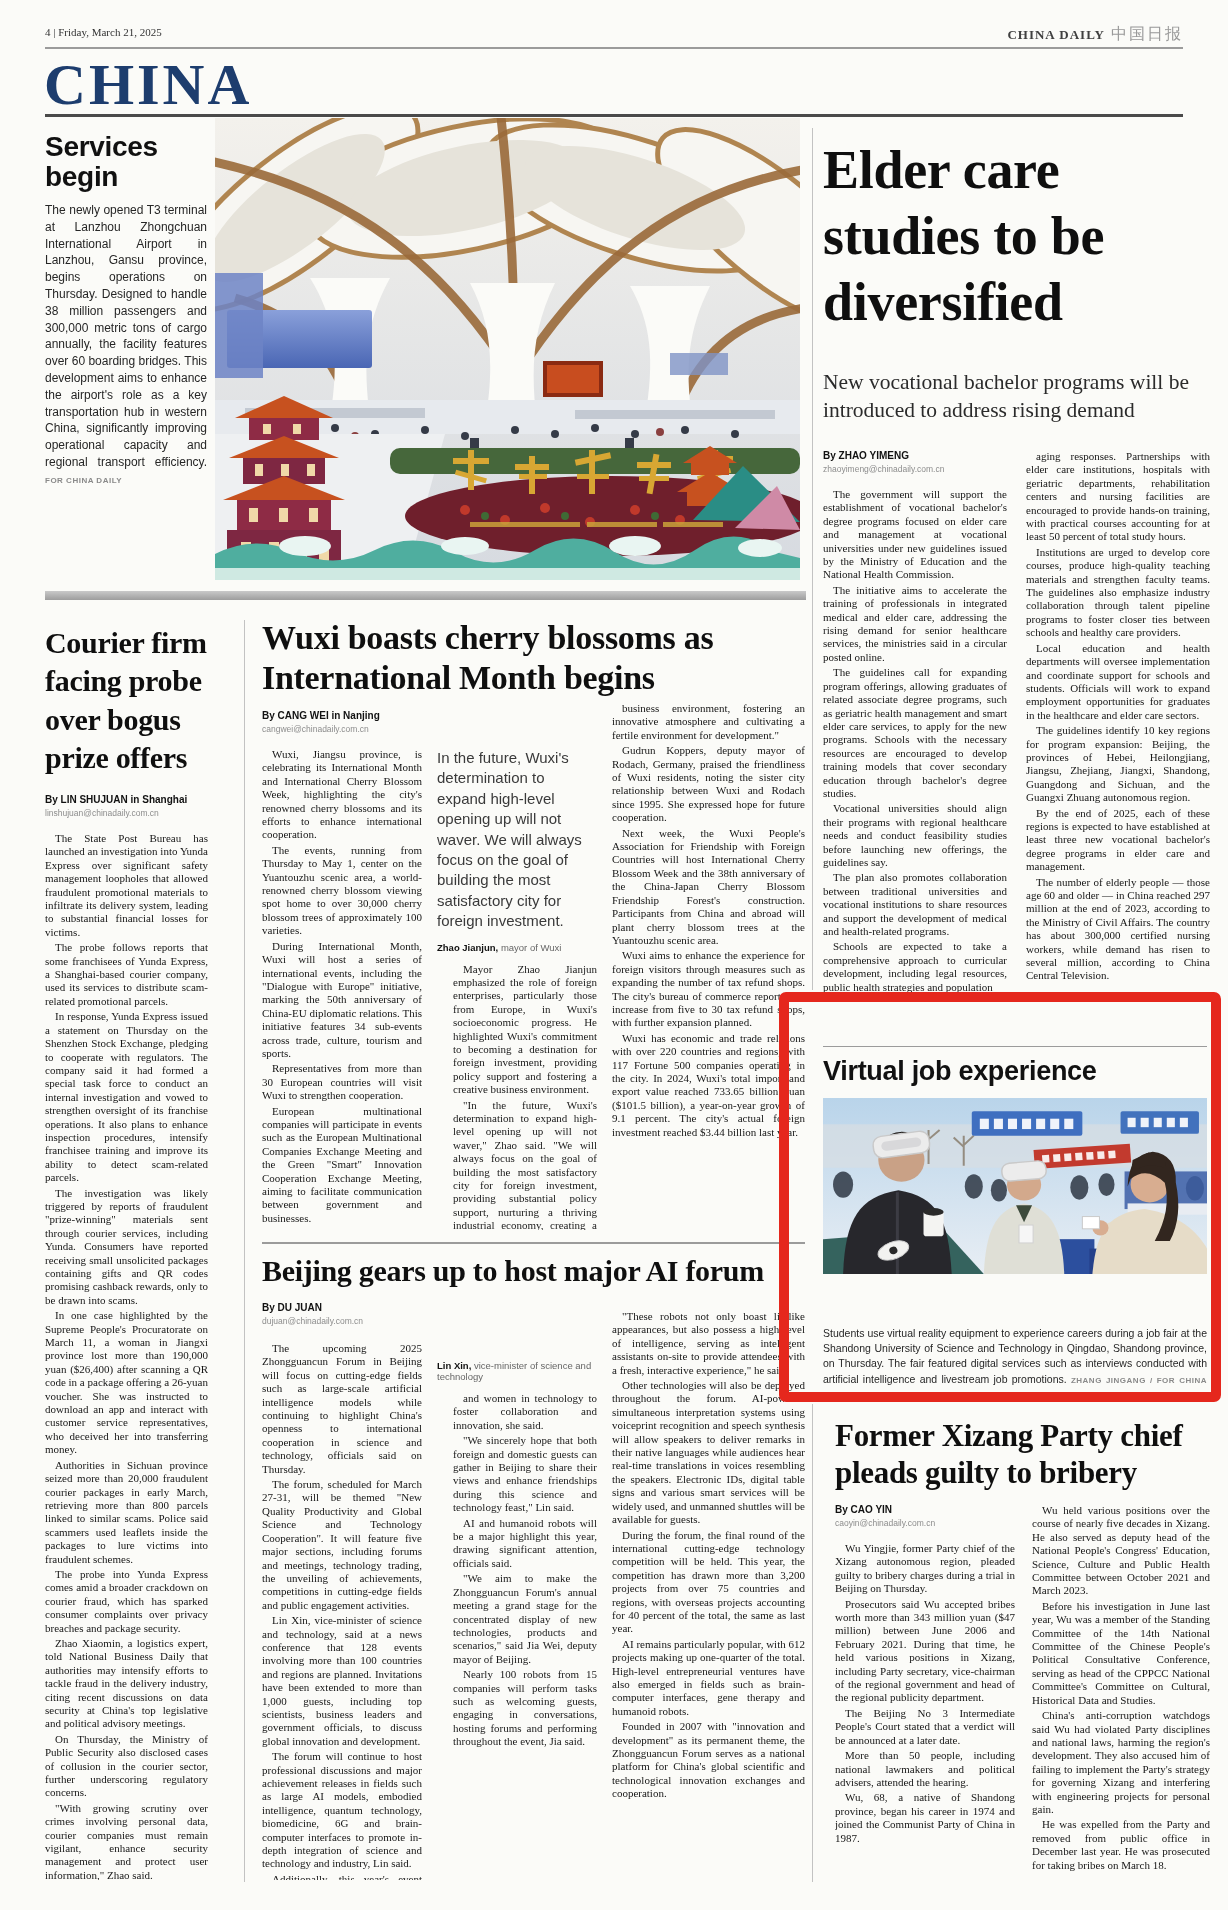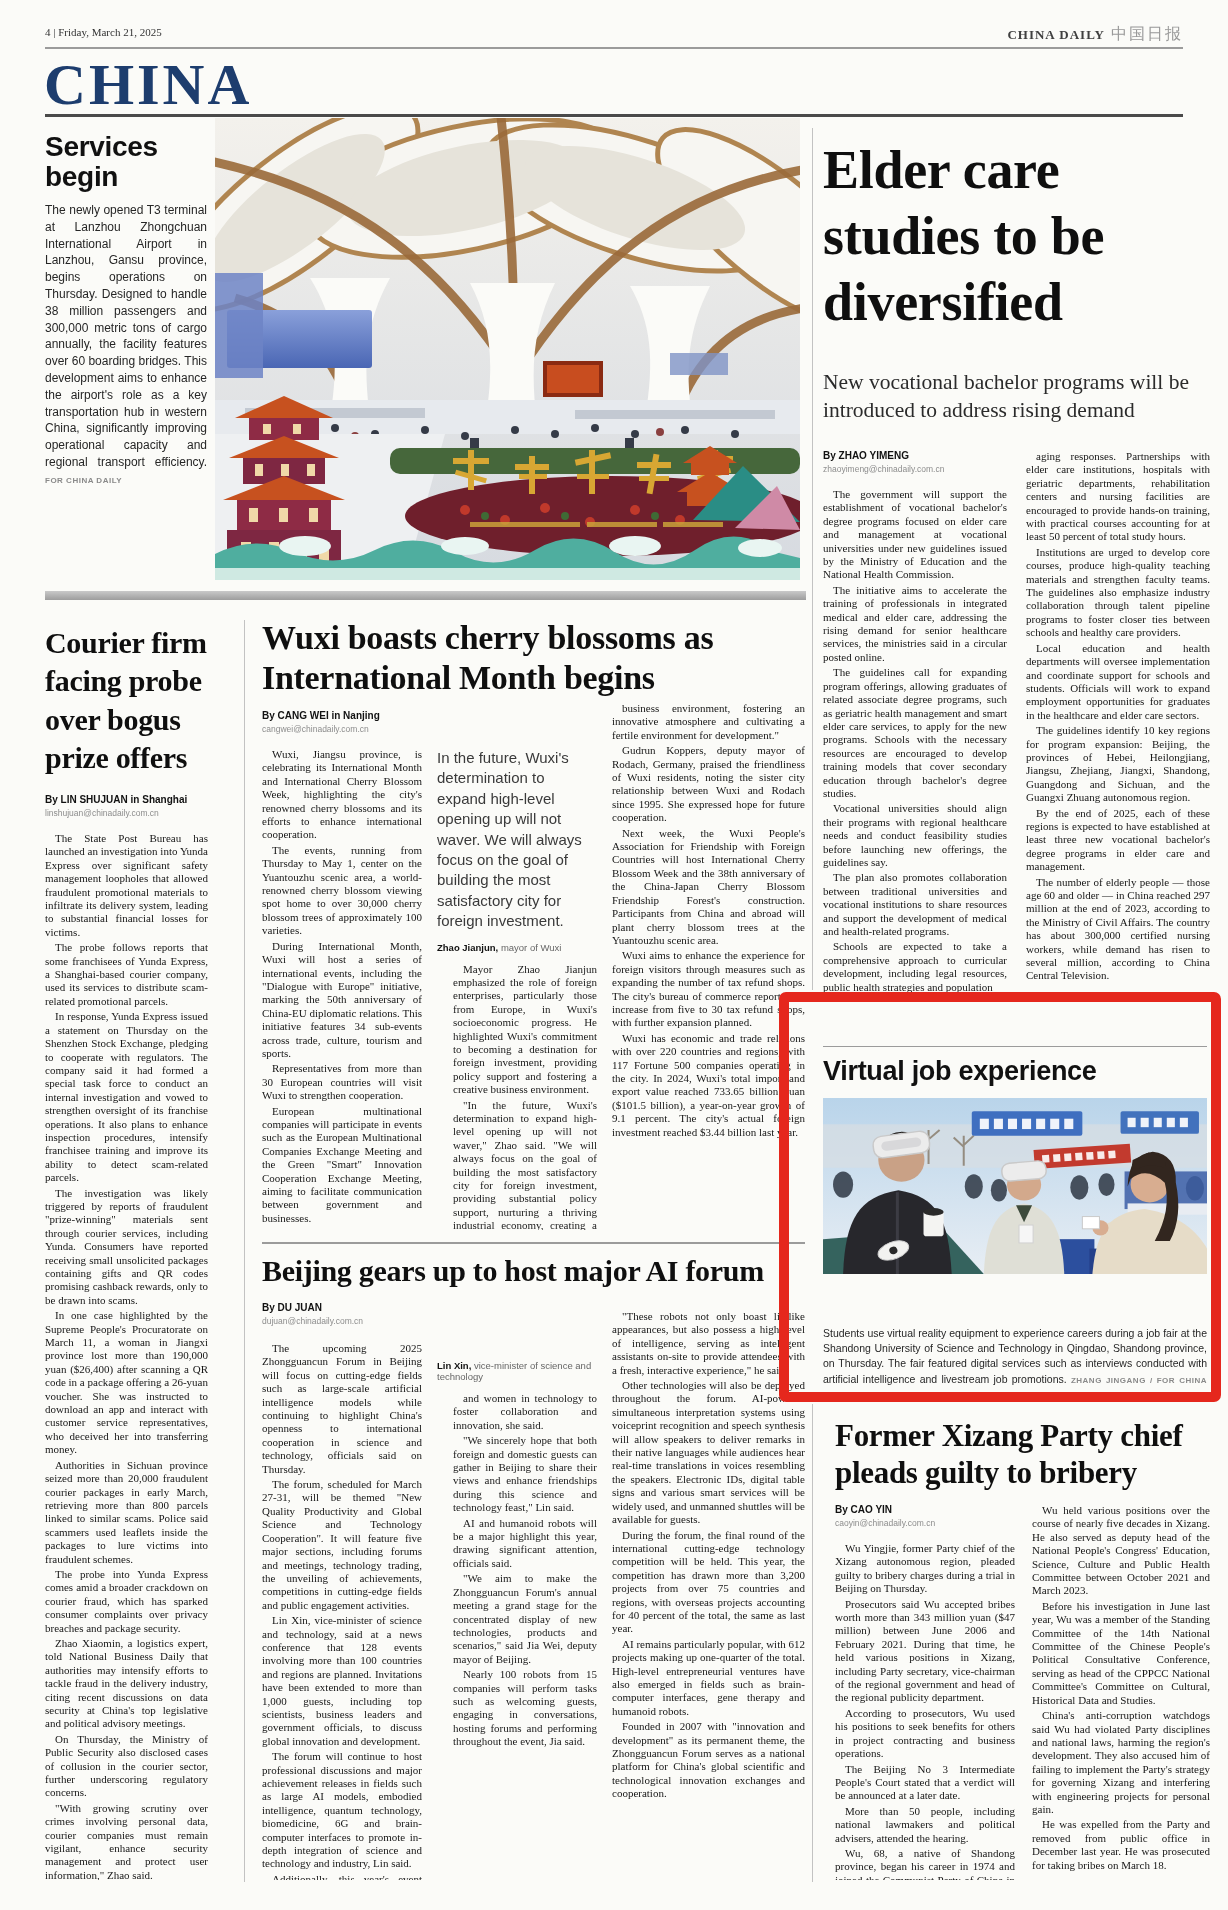--- a/index.html
+++ b/index.html
@@ -426,21 +426,20 @@
   </div>
 
   <div class="abs highlight-box" style="left:779px;top:992px;width:422px;height:390px;"></div>
 
   <div class="abs h-serif" style="left:835px;top:1418px;width:380px;font-size:31px;line-height:1.18;">Former Xizang Party chief pleads guilty to bribery</div>
   <div class="abs byline" style="left:835px;top:1504px;">By CAO YIN</div>
   <div class="abs email" style="left:835px;top:1518px;">caoyin@chinadaily.com.cn</div>
   <div class="abs body-col" style="left:835px;top:1542px;width:180px;height:338px;">
       <p>Wu Yingjie, former Party chief of the Xizang autonomous region, pleaded guilty to bribery charges during a trial in Beijing on Thursday.</p>
       <p>Prosecutors said Wu accepted bribes worth more than 343 million yuan ($47 million) between June 2006 and February 2021. During that time, he held various positions in Xizang, including Party secretary, vice-chairman of the regional government and head of the regional publicity department.</p>
-      <p>According to prosecutors, Wu used his positions to seek benefits for others in project contracting and business operations.</p>
       <p>The Beijing No 3 Intermediate People's Court stated that a verdict will be announced at a later date.</p>
       <p>More than 50 people, including national lawmakers and political advisers, attended the hearing.</p>
       <p>Wu, 68, a native of Shandong province, began his career in 1974 and joined the Communist Party of China in 1987.</p>
     </div>
   <div class="abs body-col" style="left:1032px;top:1504px;width:178px;height:376px;">
       <p>Wu held various positions over the course of nearly five decades in Xizang. He also served as deputy head of the National People's Congress' Education, Science, Culture and Public Health Committee between October 2021 and March 2023.</p>
       <p>Before his investigation in June last year, Wu was a member of the Standing Committee of the 14th National Committee of the Chinese People's Political Consultative Conference, serving as head of the CPPCC National Committee's Committee on Cultural, Historical Data and Studies.</p>
       <p>China's anti-corruption watchdogs said Wu had violated Party disciplines and national laws, harming the region's development. They also accused him of failing to implement the Party's strategy for governing Xizang and interfering with engineering projects for personal gain.</p>
       <p>He was expelled from the Party and removed from public office in December last year. He was prosecuted for taking bribes on March 18.</p>
     </div>

